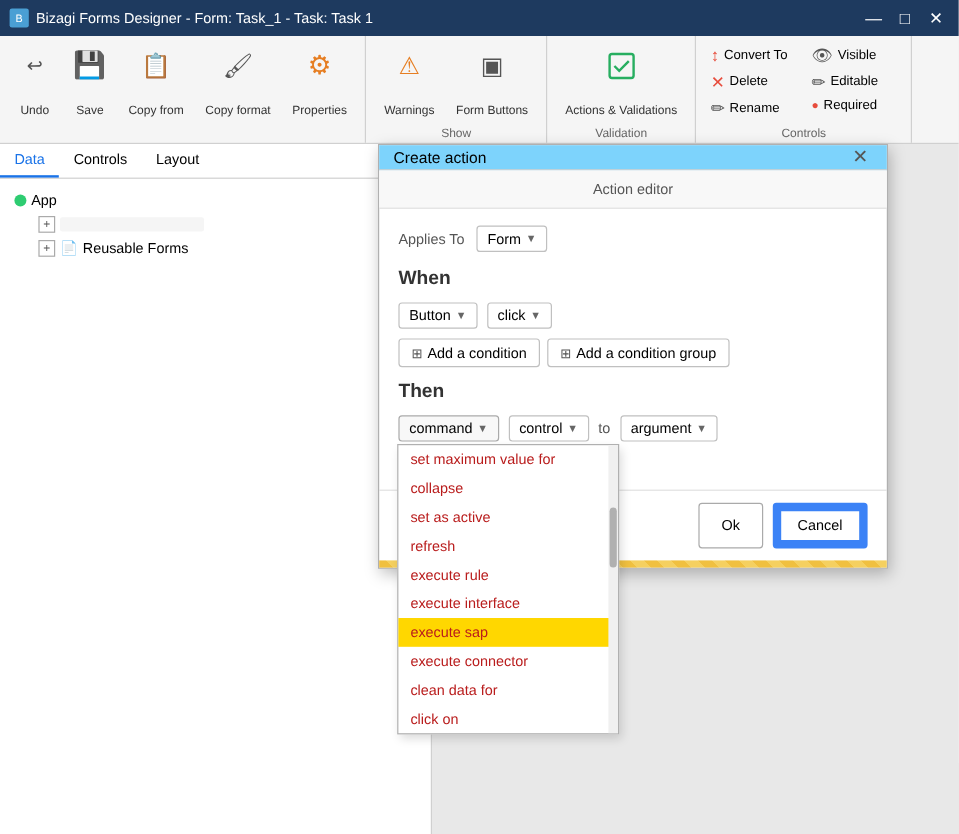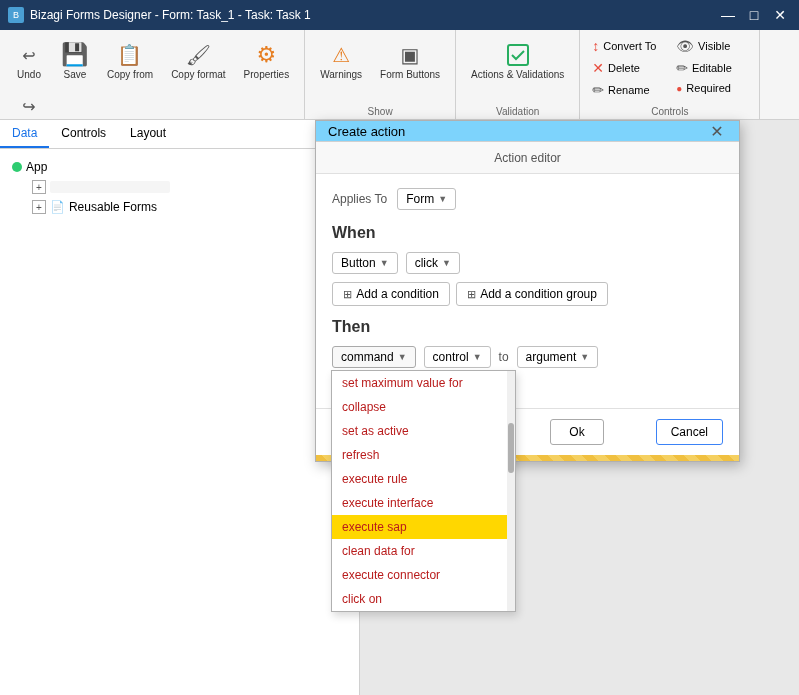--- a/index.html
+++ b/index.html
@@ -21,21 +21,21 @@
     .title-bar-controls { display: flex; gap: 4px; }
     .title-btn { width: 22px; height: 20px; background: transparent; border: none; color: white; cursor: pointer; font-size: 14px; display: flex; align-items: center; justify-content: center; }
 
     
     .ribbon { background: #f5f5f5; border-bottom: 1px solid #d0d0d0; display: flex; height: 90px; }
     .ribbon-group { border-right: 1px solid #d0d0d0; padding: 6px 8px 2px; display: flex; flex-direction: column; align-items: flex-start; min-width: 80px; }
     .ribbon-group-title { font-size: 10px; color: #666; text-align: center; width: 100%; margin-top: auto; padding-top: 2px; }
     .ribbon-buttons { display: flex; gap: 4px; flex: 1; align-items: flex-start; }
     .ribbon-btn { display: flex; flex-direction: column; align-items: center; padding: 4px 6px; cursor: pointer; border: 1px solid transparent; border-radius: 3px; min-width: 40px; }
     .ribbon-btn .icon { width: 28px; height: 28px; display: flex; align-items: center; justify-content: center; }
-    .ribbon-btn .label { font-size: 10px; color: #333; text-align: left; margin-top: 0; }
+    .ribbon-btn .label { font-size: 10px; color: #333; text-align: left; margin-top: 18px; }
 
     .ribbon-row { display: flex; flex-direction: column; gap: 2px; }
     .ribbon-item-row { display: flex; align-items: center; gap: 4px; padding: 2px 4px; cursor: pointer; border-radius: 3px; }
     .ribbon-item-row .icon { font-size: 14px; }
     .ribbon-item-row .label { font-size: 11px; }
 
     
     .main { display: flex; height: calc(695px - 120px); }
 
     
@@ -170,26 +170,25 @@
     .btn-ok {
       background: white;
       border: 1px solid #aaa;
       padding: 5px 18px;
       cursor: pointer;
       border-radius: 3px;
       font-size: 12px;
     }
     .btn-cancel {
       background: white;
-      border: 1px solid #3b82f6;
+      border: 7px solid #3b82f6;
       padding: 5px 14px;
       cursor: pointer;
       border-radius: 3px;
       font-size: 12px;
-      margin-left: 44px;
     }
 
     
     .warning-stripe {
       background: repeating-linear-gradient(
         45deg,
         #f0c040,
         #f0c040 8px,
         #f5d060 8px,
         #f5d060 16px
@@ -432,19 +431,19 @@
 </div>
 
 <div class="dropdown-list">
   <div class="dropdown-item">set maximum value for</div>
   <div class="dropdown-item">collapse</div>
   <div class="dropdown-item">set as active</div>
   <div class="dropdown-item">refresh</div>
   <div class="dropdown-item">execute rule</div>
   <div class="dropdown-item">execute interface</div>
   <div class="dropdown-item highlighted">execute sap</div>
+  <div class="dropdown-item">execute connector</div>
   <div class="dropdown-item">clean data for</div>
-  <div class="dropdown-item">execute connector</div>
   <div class="dropdown-item">click on</div>
   <div class="dropdown-scrollbar">
     <div class="dropdown-scrollbar-thumb"></div>
   </div>
 </div>
 
 </body></html>

